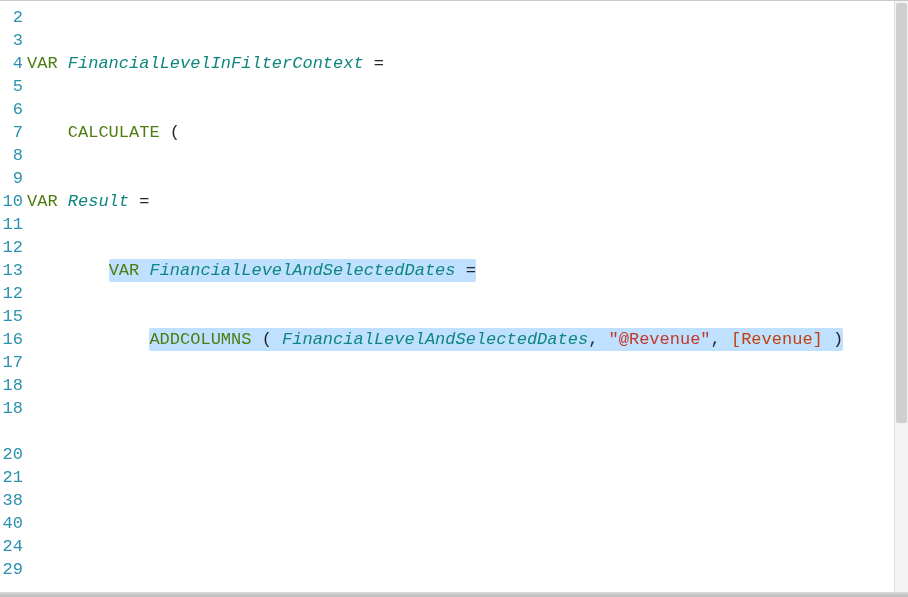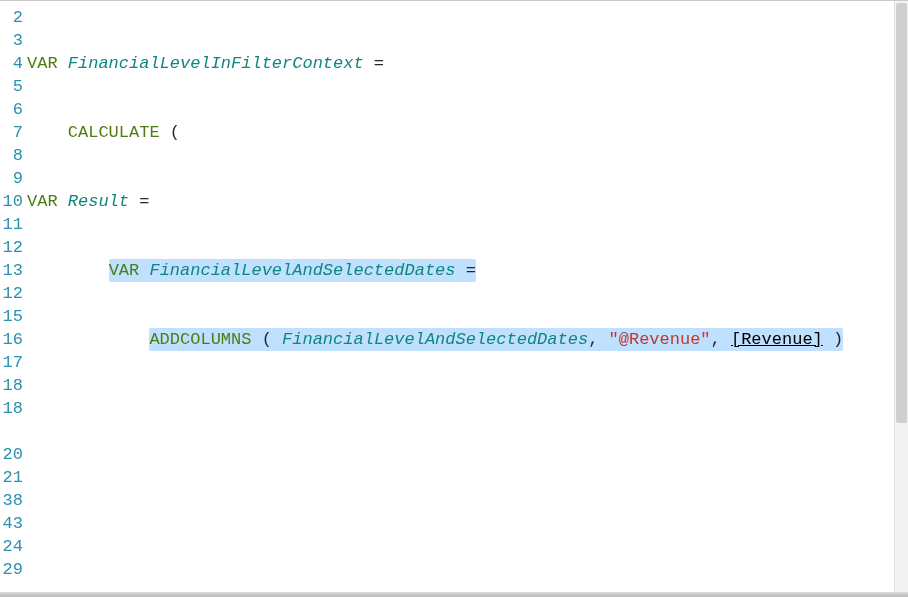--- a/index.html
+++ b/index.html
@@ -54,21 +54,21 @@
   .sel {
     background: #bfe0ff;
     border-radius: 2px;
     display: inline-block;
   }
   .kw   { color: #4d7c0f; }  
   .id   { color: #0f867d; font-style: italic; }  
   .str  { color: #b52a2a; }  
   .atstr{ color: #c0392b; }  
   .col  { color: #262626; }  
-  .violet { color: #000000; text-decoration: underline; }
+  .violet { color: #c2410c; }
   .scrollbar {
     position: absolute;
     right: 0;
     top: 0;
     bottom: 0;
     width: 13px;
     background: #f3f3f3;
     border-left: 1px solid #e0e0e0;
   }
   .scroll-thumb {
@@ -107,21 +107,21 @@
     <div class="ln">12</div>
     <div class="ln">15</div>
     <div class="ln">16</div>
     <div class="ln">17</div>
     <div class="ln">18</div>
     <div class="ln">18</div>
     <div class="ln"></div>
     <div class="ln">20</div>
     <div class="ln">21</div>
     <div class="ln">38</div>
-    <div class="ln">43</div>
+    <div class="ln">40</div>
     <div class="ln">24</div>
     <div class="ln">29</div>
   </div>
 
   <div class="code">
     <div class="row" id="r2"><span class="row-inner"><span class="kw">VAR</span> <span class="id">FinancialLevelInFilterContext</span> =</span></div>
     <div class="row" id="r5"><span class="row-inner">    <span class="kw">CALCULATE</span> (</span></div>
     <div class="row" id="r4"><span class="row-inner"><span class="kw">VAR</span> <span class="id">Result</span> =</span></div>
     <div class="row" id="r6"><span class="row-inner">        <span class="sel"><span class="kw">VAR</span> <span class="id">FinancialLevelAndSelectedDates</span> =</span></span></div>
     <div class="row" id="r9"><span class="row-inner">            <span class="sel"><span class="kw">ADDCOLUMNS</span> ( <span class="id">FinancialLevelAndSelectedDates</span>, <span class="atstr">"@Revenue"</span>, <span class="violet">[Revenue]</span> )</span></span></div>

